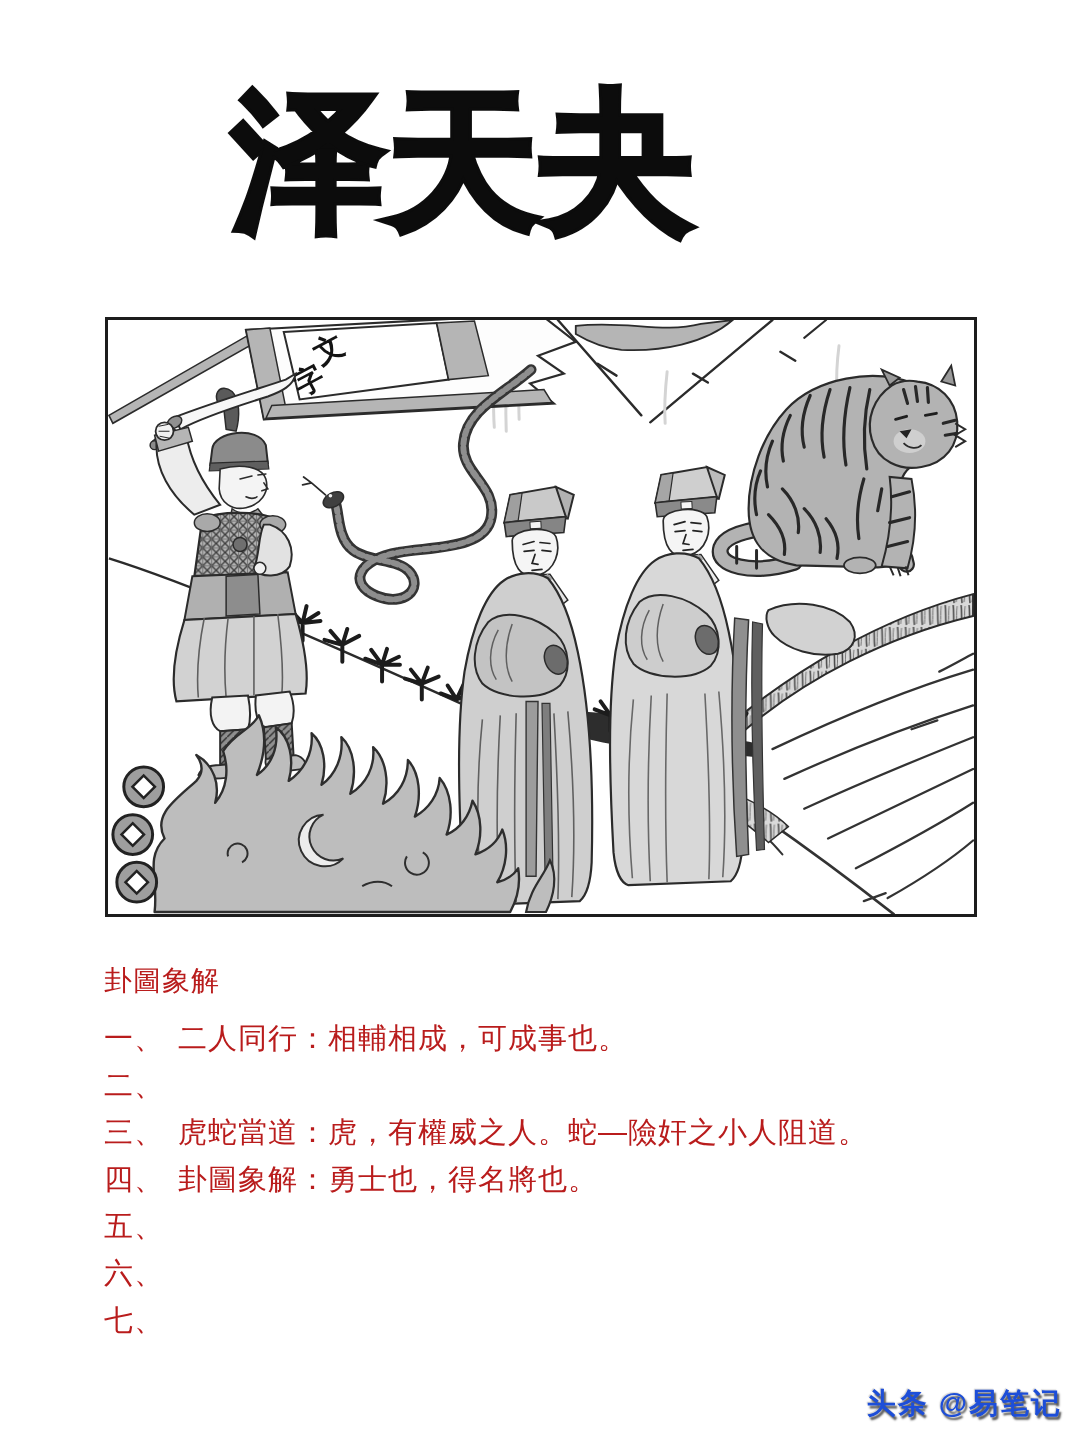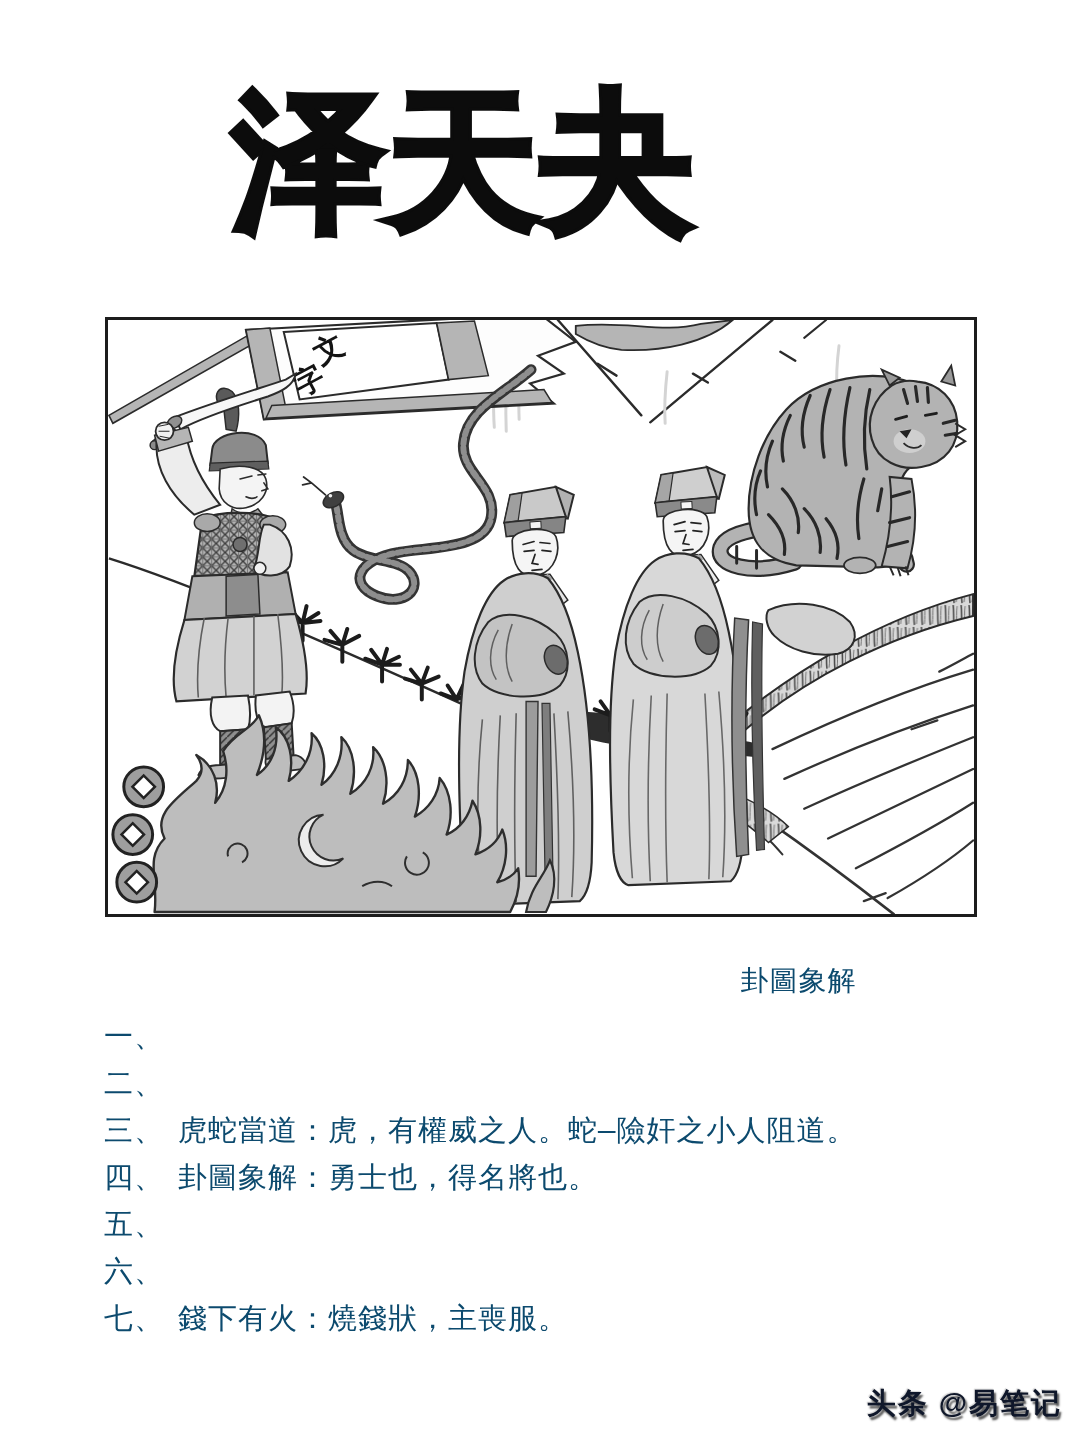--- a/index.html
+++ b/index.html
@@ -1,32 +1,32 @@
 <!DOCTYPE html>
 <html><head>
 <meta charset="utf-8">
 <style>
   html,body{margin:0;padding:0;}
   body{width:1074px;height:1433px;background:#ffffff;overflow:hidden;
        font-family:"Liberation Sans","DejaVu Sans",sans-serif;}
-  .page{position:relative;width:1074px;height:1433px;background:#fff;text-align:right;}
+  .page{position:relative;width:1074px;height:1433px;background:#fff;}
   .big-title{position:absolute;left:233px;top:78px;font-size:152px;line-height:1.1;
        font-weight:900;color:#0c0c0c;letter-spacing:2px;
        -webkit-text-stroke:6px #0c0c0c;paint-order:stroke fill;white-space:nowrap;}
   .illustration-box{position:absolute;left:105px;top:317px;width:866px;height:594px;
        border:3px solid #1d1d1d;background:#fff;}
   .illustration-box svg{display:block;width:866px;height:594px;}
-  .notes{position:absolute;left:104px;top:962px;color:#0c4a6e;font-family:Liberation Mono, monospace;}
+  .notes{position:absolute;left:104px;top:962px;color:#b91c1c;}
   .notes-heading{font-size:28px;margin-bottom:24px;letter-spacing:1px;}
   .note-row{display:flex;align-items:flex-start;font-size:29px;line-height:1;
        margin-bottom:18px;letter-spacing:1px;}
   .note-num{flex:0 0 auto;margin-right:14px;}
   .note-text{flex:0 0 auto;white-space:nowrap;}
   .watermark{position:absolute;right:12px;top:1384px;font-size:29px;font-weight:700;
-       letter-spacing:2px;color:#0f172a;
+       letter-spacing:2px;color:#1d4ed8;
        text-shadow:2px 3px 2px rgba(80,80,80,.95),-1px -1px 1px rgba(150,150,150,.4);}
 </style>
 </head>
 <body>
 
 <div class="page">
 
   <div class="big-title">泽天夬</div>
 
   <div class="illustration-box">
@@ -266,39 +266,39 @@
           <rect x="20" y="558" width="16" height="16" fill="#ffffff" stroke="#222222" stroke-width="2.5" transform="rotate(45 28 566)"></rect>
         </g>
       </g>
     </svg>
   </div>
 
   <div class="notes">
     <div class="notes-heading">卦圖象解</div>
     <div class="note-row">
       <span class="note-num">一、</span>
+      <span class="note-text">二人同行：相輔相成，可成事也。</span>
     </div>
     <div class="note-row">
       <span class="note-num">二、</span>
     </div>
     <div class="note-row">
       <span class="note-num">三、</span>
       <span class="note-text">虎蛇當道：虎，有權威之人。蛇—險奸之小人阻道。</span>
     </div>
     <div class="note-row">
       <span class="note-num">四、</span>
       <span class="note-text">卦圖象解：勇士也，得名將也。</span>
     </div>
     <div class="note-row">
       <span class="note-num">五、</span>
     </div>
     <div class="note-row">
       <span class="note-num">六、</span>
     </div>
     <div class="note-row">
       <span class="note-num">七、</span>
-      <span class="note-text">錢下有火：燒錢狀，主喪服。</span>
     </div>
   </div>
 
   <div class="watermark">头条 @易笔记</div>
 
 </div>
 
 </body></html>

